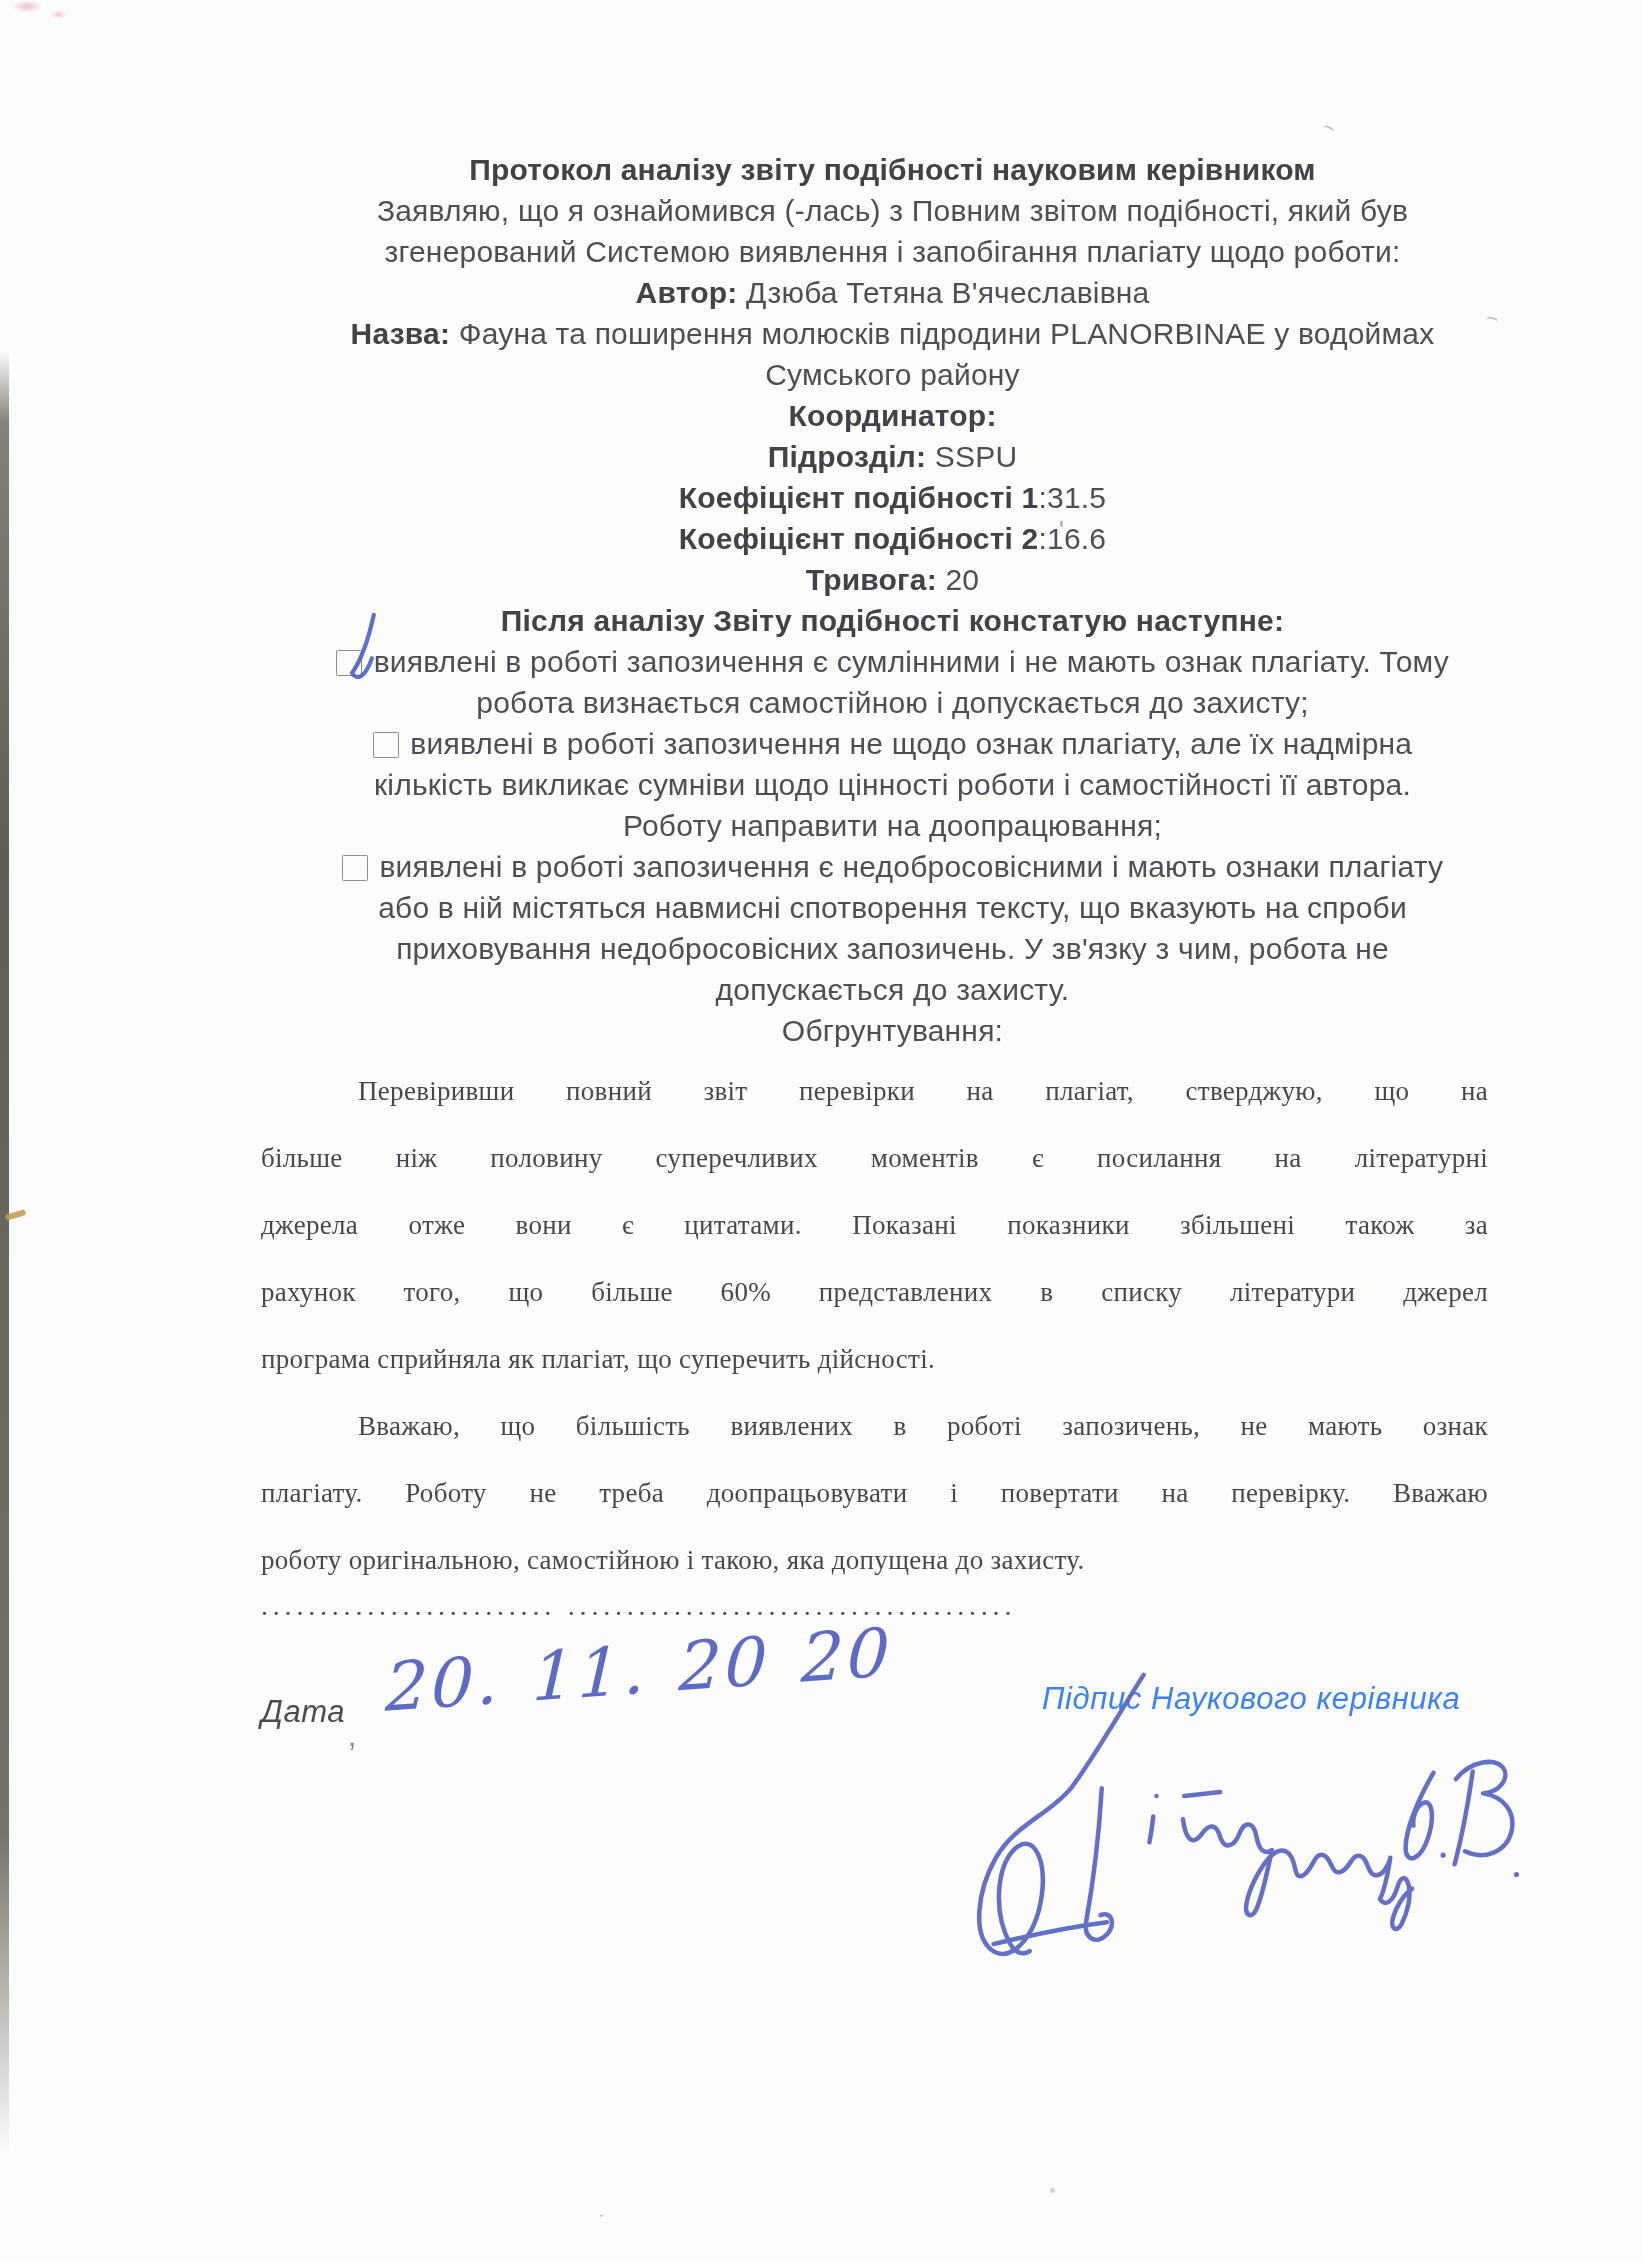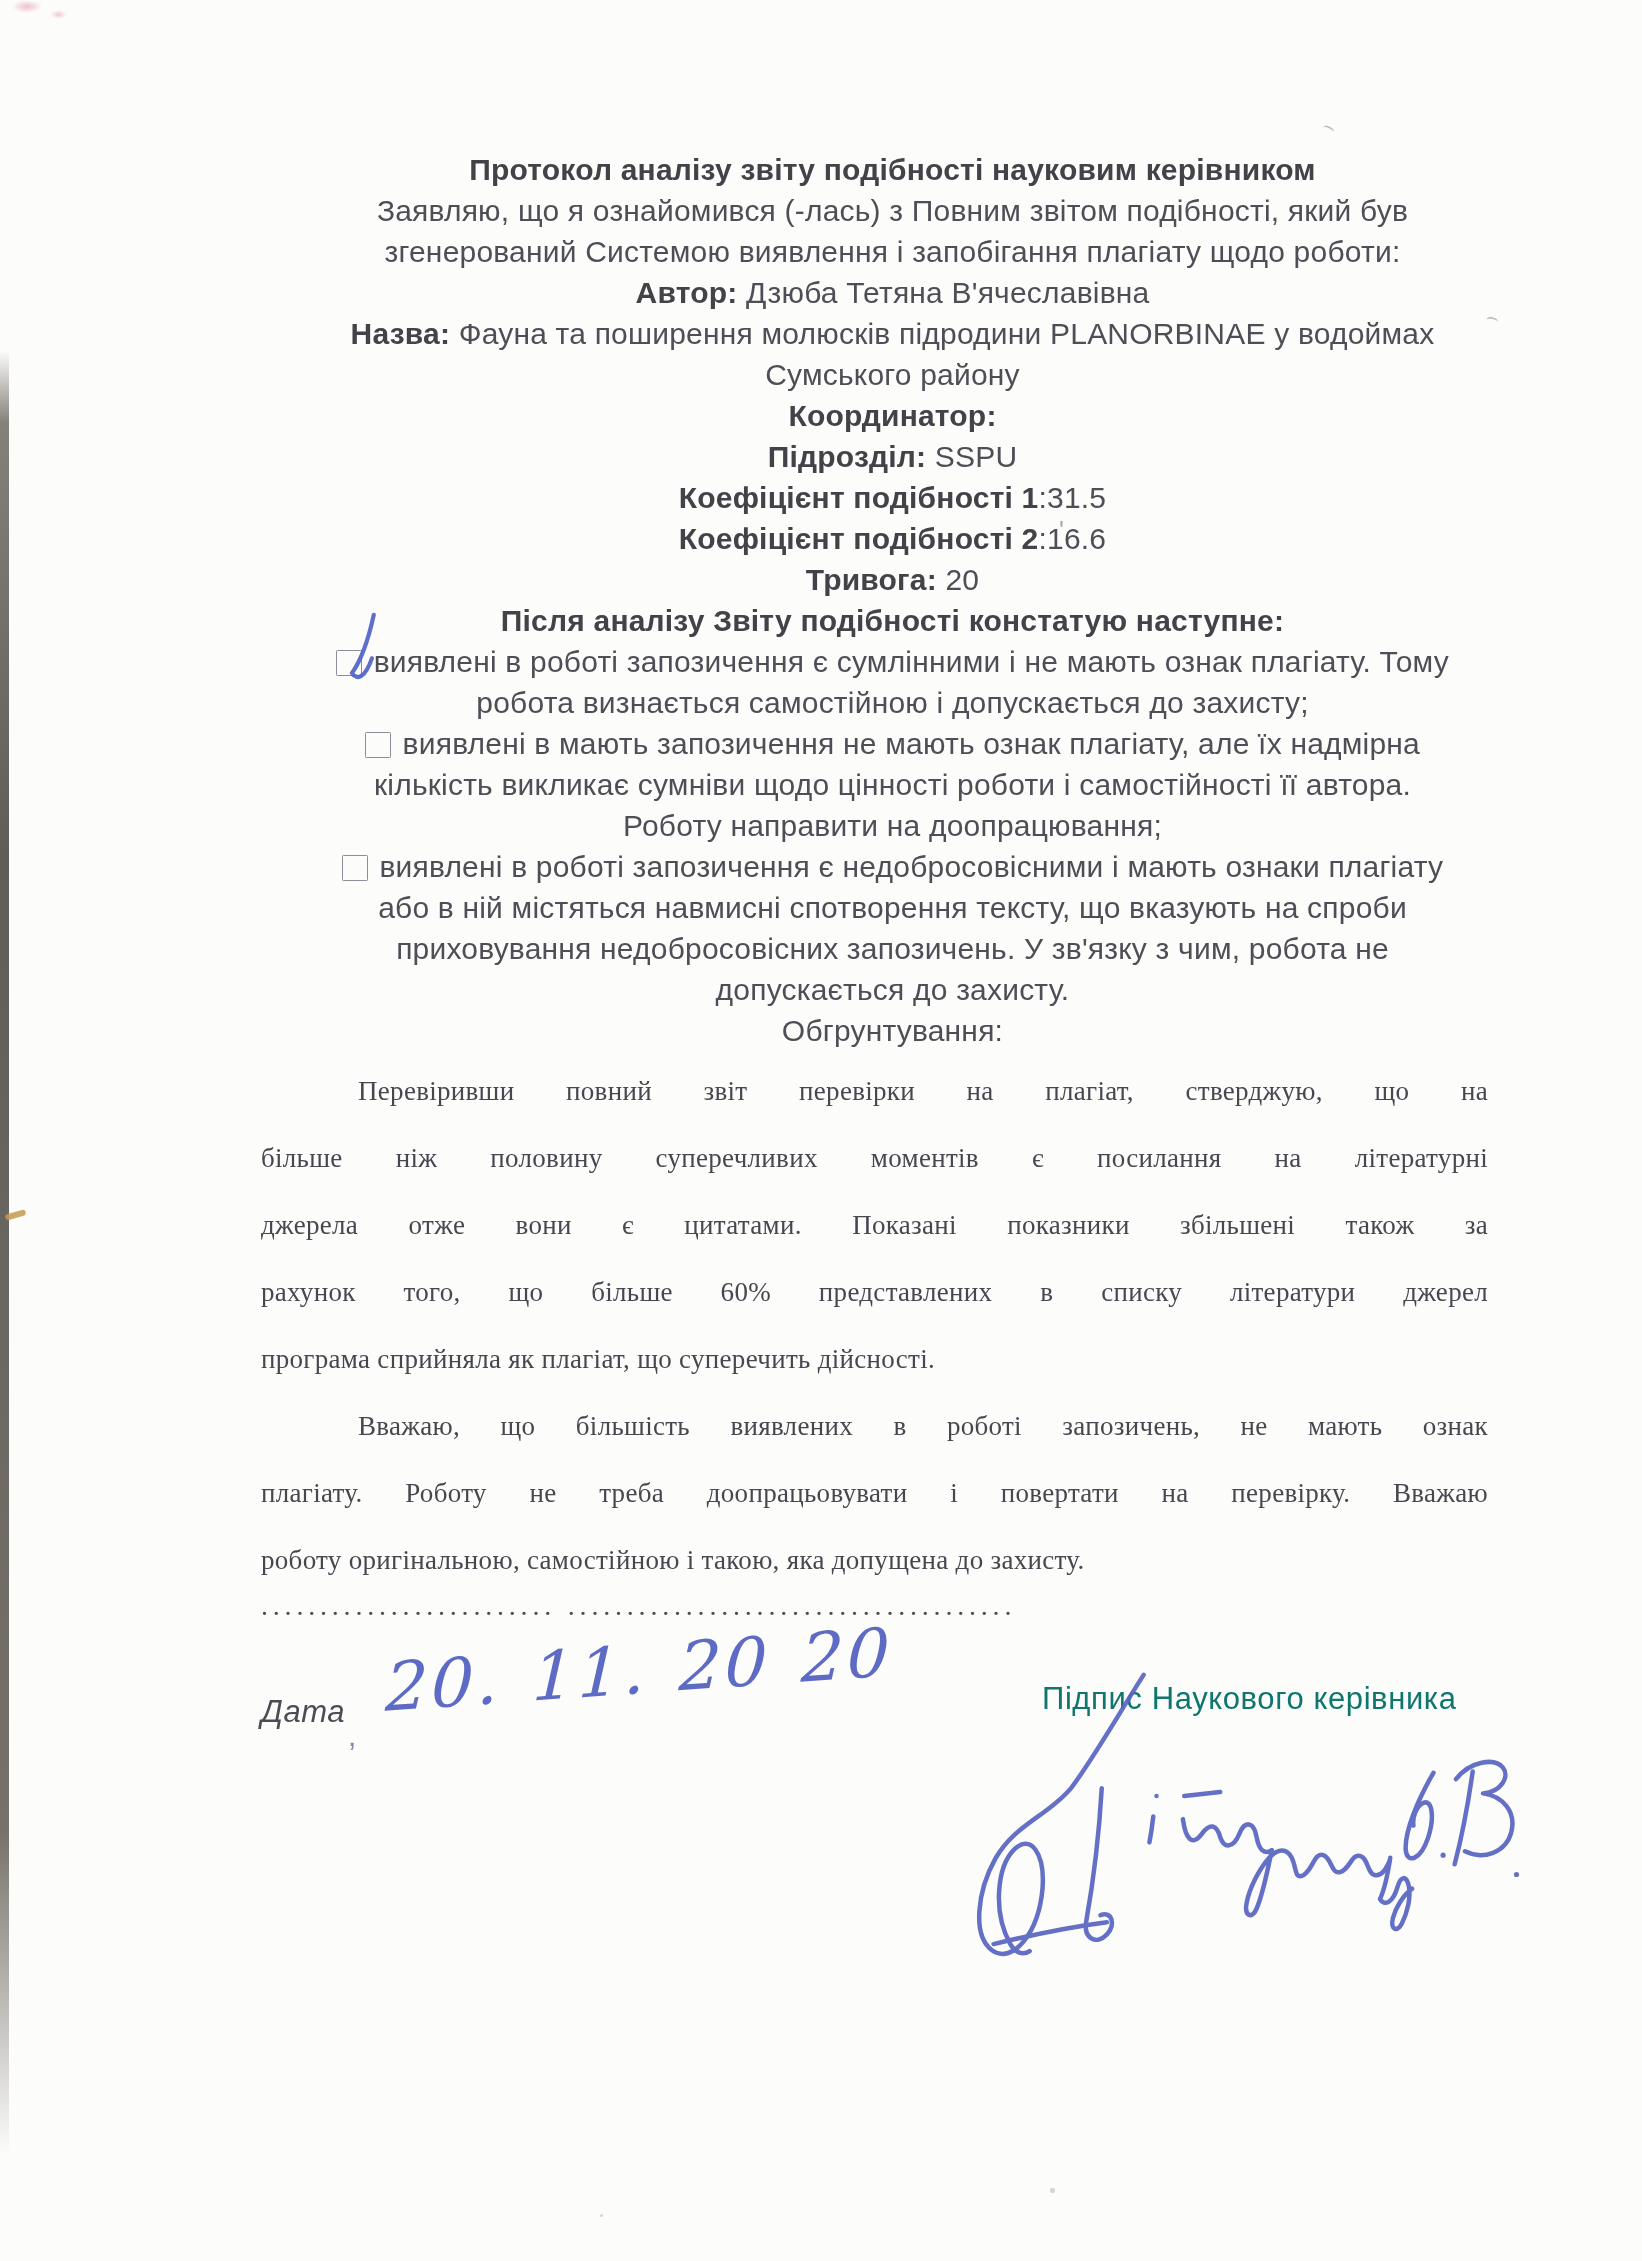--- a/index.html
+++ b/index.html
@@ -91,21 +91,21 @@
   }
   .date-hand{
     position:absolute;left:385px;top:1631px;
     font-family:"DejaVu Serif",serif;font-style:italic;
     font-size:67px;color:#5d6bc4;
     transform:rotate(-4deg) skewX(-6deg);
     letter-spacing:3.2px;word-spacing:6.4px;white-space:nowrap;
   }
   .sign-label{
     position:absolute;left:1042px;top:1681px;font-size:31px;
-    color:#0f766e;letter-spacing:0.6px;
+    font-style:italic;color:#3b82f6;letter-spacing:0.6px;
   }
   .signature-svg{position:absolute;left:947px;top:1662px;}
 </style>
 </head>
 <body>
 
 <div class="page">
 
   <div class="edge-strip"></div>
   <div class="tan-tick"></div>
@@ -135,21 +135,21 @@
     <div class="line">
       <span class="cb">
         <svg width="64" height="84" viewBox="0 0 100 130">
           <path d="M 70 10 C 63 42, 51 80, 36 101 C 44 114, 57 107, 67 78" fill="none" stroke="#4d5fc5" stroke-width="6.5" stroke-linecap="round" opacity="0.9"></path>
         </svg>
       </span><span class="b"></span><span>виявлені в роботі запозичення є сумлінними і не мають ознак плагіату. Тому</span>
     </div>
     <div class="line"><span class="b"></span><span>робота визнається самостійною і допускається до захисту;</span></div>
 
     <div class="line">
-      <span class="cb"></span><span class="b"></span><span>виявлені в мають запозичення не мають ознак плагіату, але їх надмірна</span>
+      <span class="cb"></span><span class="b"></span><span>виявлені в роботі запозичення не щодо ознак плагіату, але їх надмірна</span>
     </div>
     <div class="line"><span class="b"></span><span>кількість викликає сумніви щодо цінності роботи і самостійності її автора.</span></div>
     <div class="line"><span class="b"></span><span>Роботу направити на доопрацювання;</span></div>
 
     <div class="line">
       <span class="cb"></span><span class="b"></span><span>виявлені в роботі запозичення є недобросовісними і мають ознаки плагіату</span>
     </div>
     <div class="line"><span class="b"></span><span>або в ній містяться навмисні спотворення тексту, що вказують на спроби</span></div>
     <div class="line"><span class="b"></span><span>приховування недобросовісних запозичень. У зв'язку з чим, робота не</span></div>
     <div class="line"><span class="b"></span><span>допускається до захисту.</span></div>

